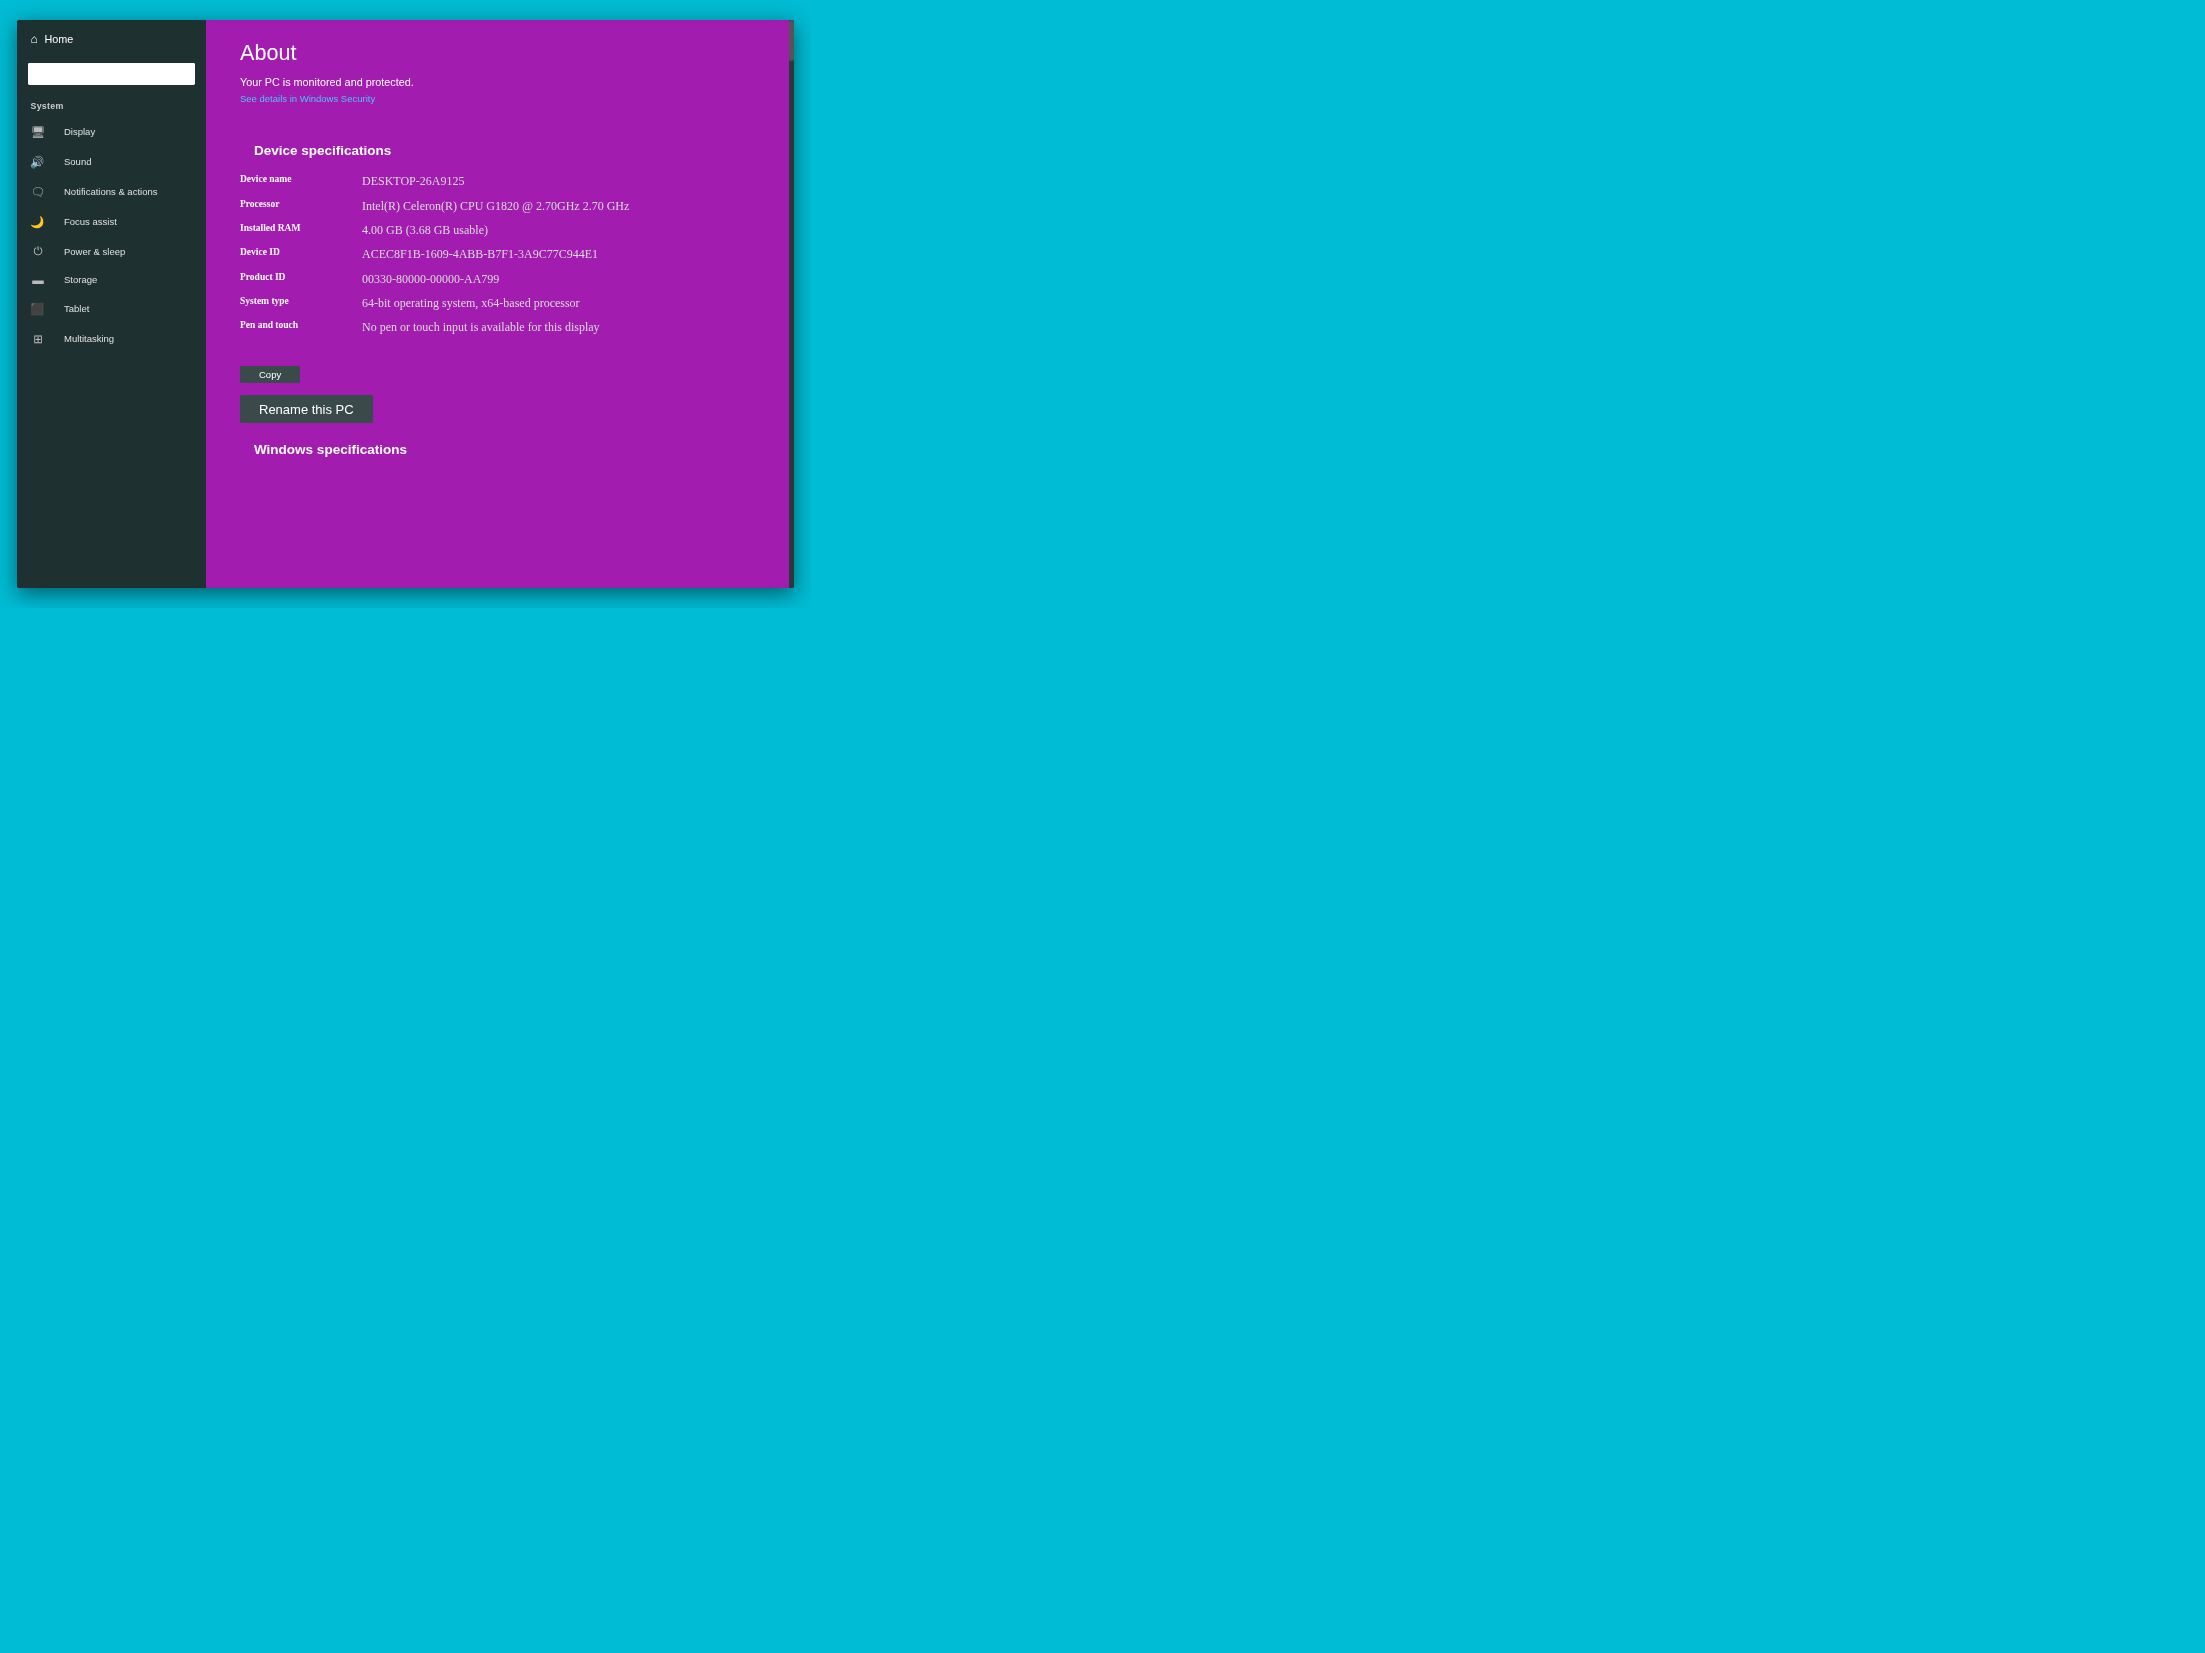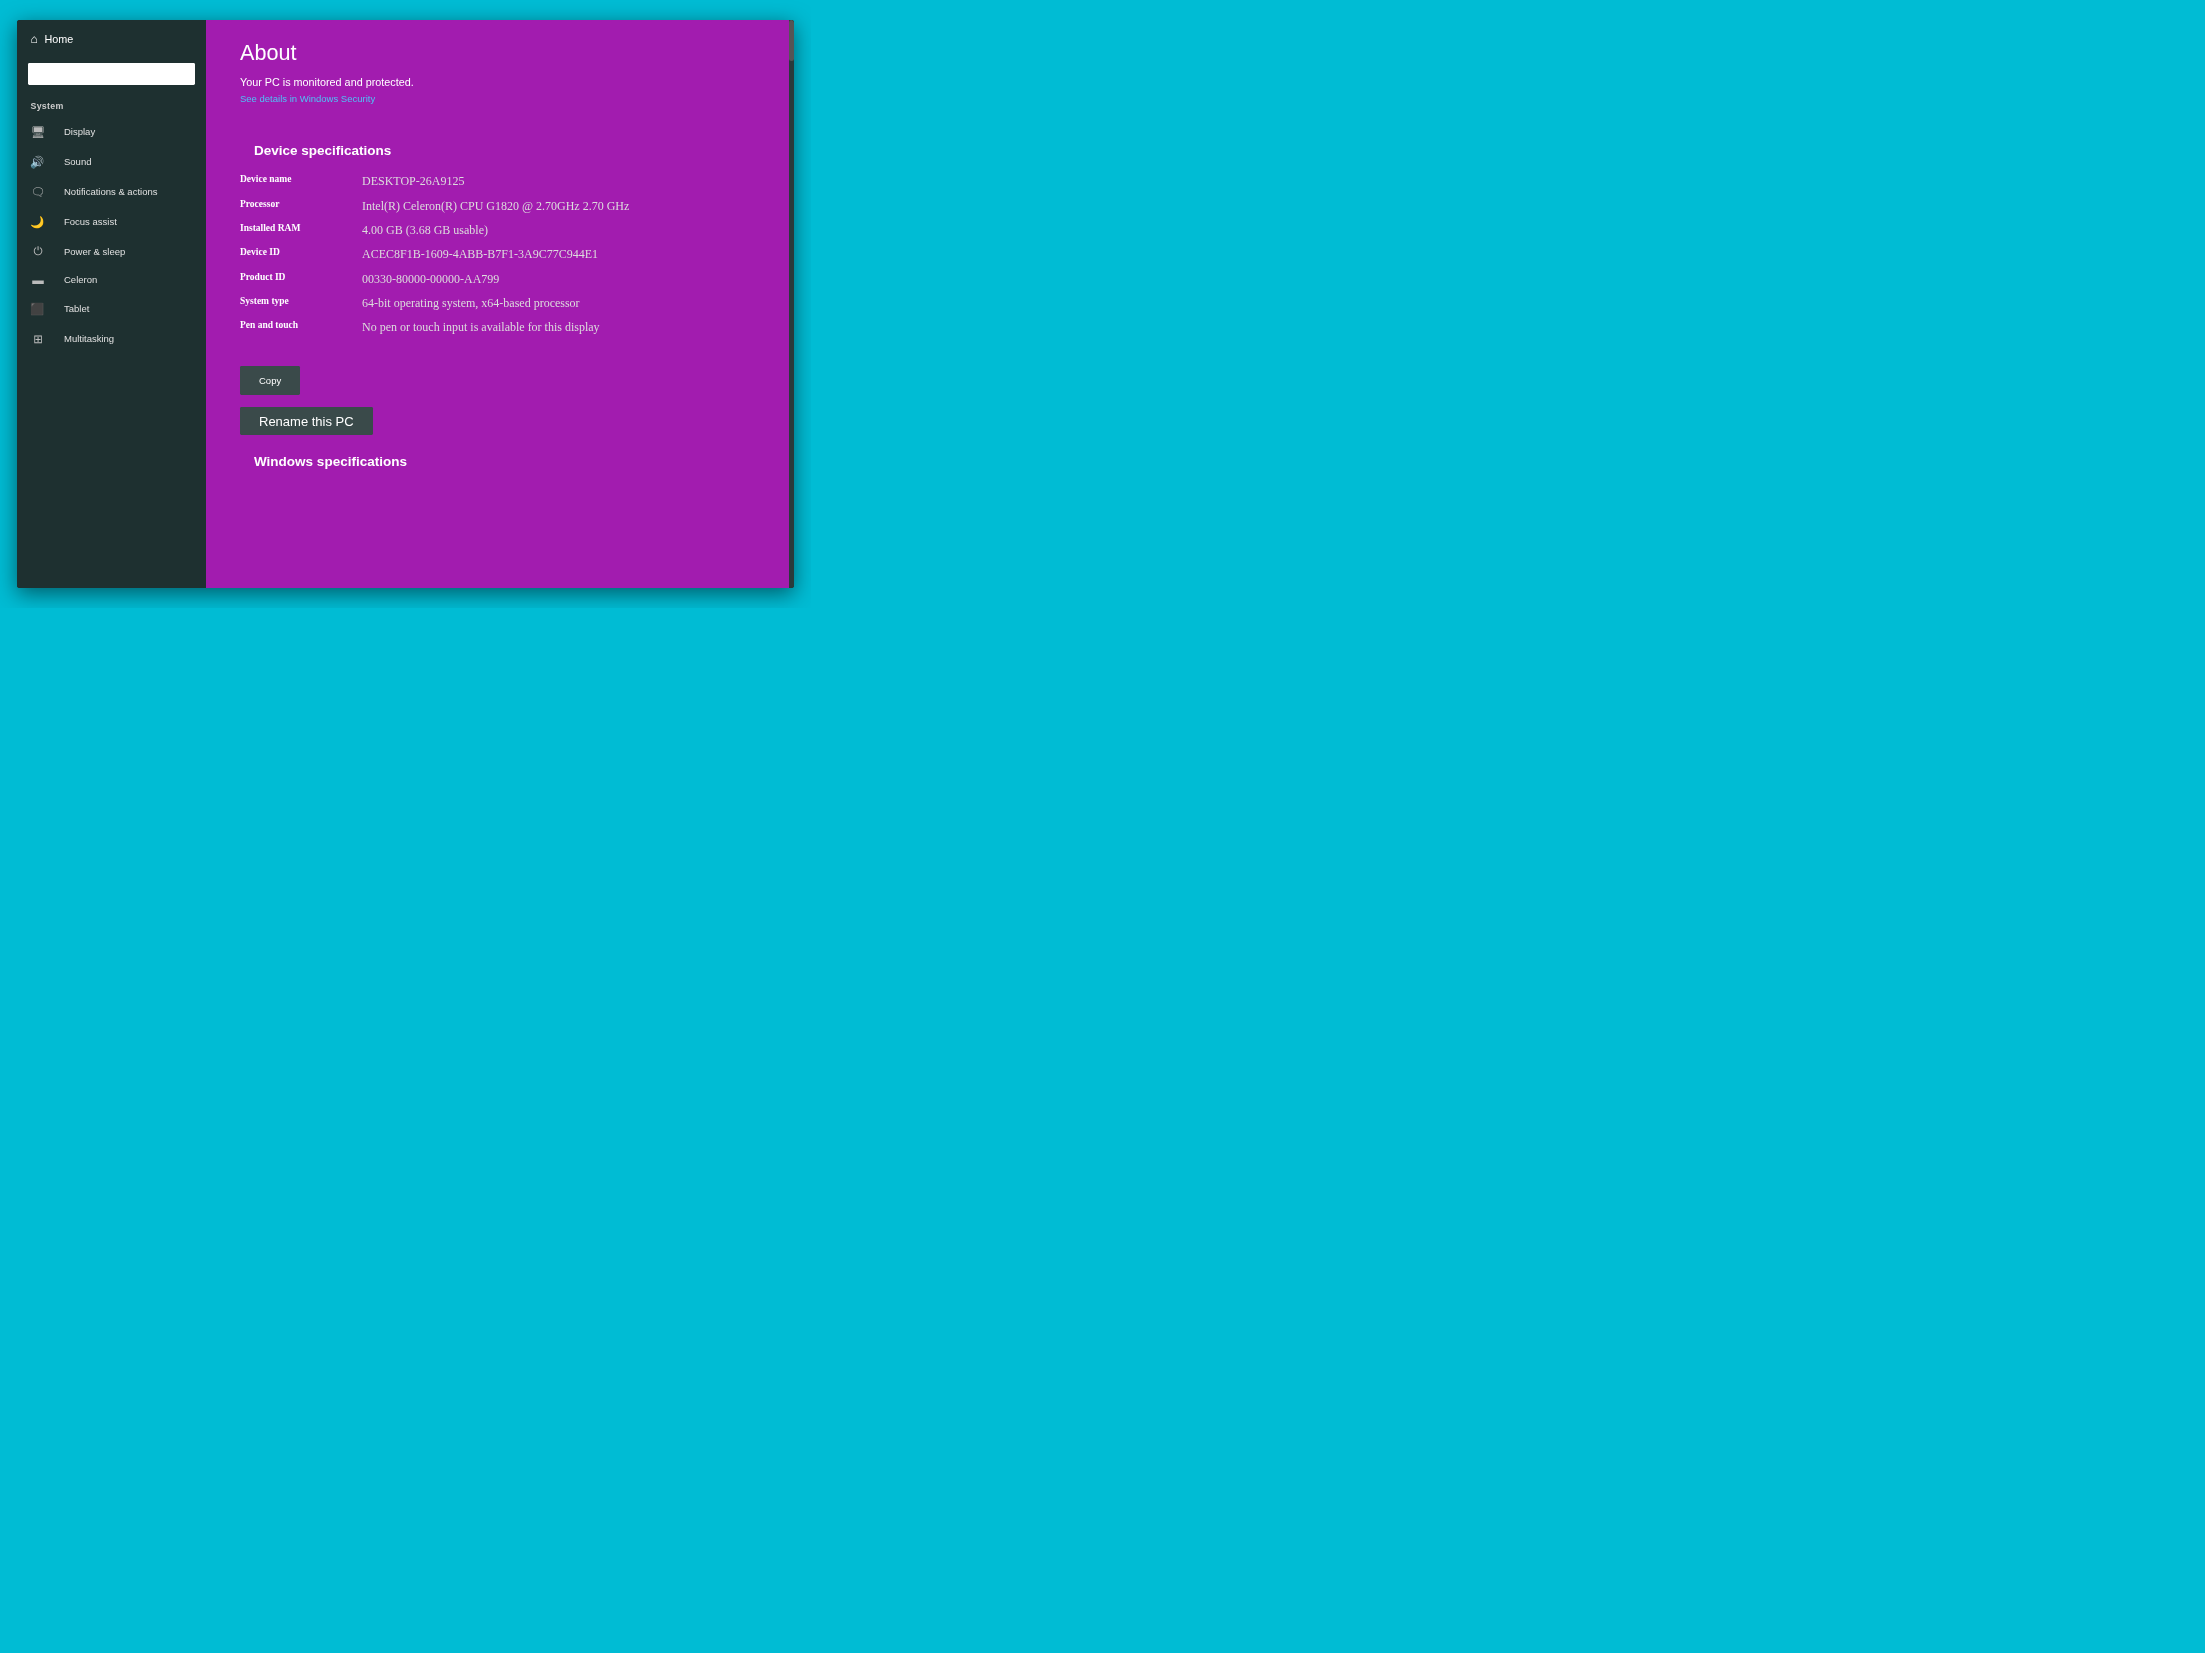--- a/index.html
+++ b/index.html
@@ -152,21 +152,21 @@
     .spec-value {
       color: #ddd;
       font-size: 12px;
       flex: 1;
     }
 
     .btn-copy {
       background: #3a4a4a;
       color: #fff;
       border: none;
-      padding: 9px 19px;
+      padding: 3px 19px;
       font-size: 9.5px;
       border-radius: 1.4px;
       cursor: pointer;
       margin-top: 12px;
       margin-bottom: 6.8px;
     }
 
     .btn-rename {
       background: #3a4a4a;
       color: #fff;
@@ -230,21 +230,21 @@
       <span class="item-label">Focus assist</span>
     </div>
 
     <div class="sidebar-item">
       <span class="item-icon">⏻</span>
       <span class="item-label">Power &amp; sleep</span>
     </div>
 
     <div class="sidebar-item">
       <span class="item-icon">▬</span>
-      <span class="item-label">Celeron</span>
+      <span class="item-label">Storage</span>
     </div>
 
     <div class="sidebar-item">
       <span class="item-icon">⬛</span>
       <span class="item-label">Tablet</span>
     </div>
 
     <div class="sidebar-item">
       <span class="item-icon">⊞</span>
       <span class="item-label">Multitasking</span>

